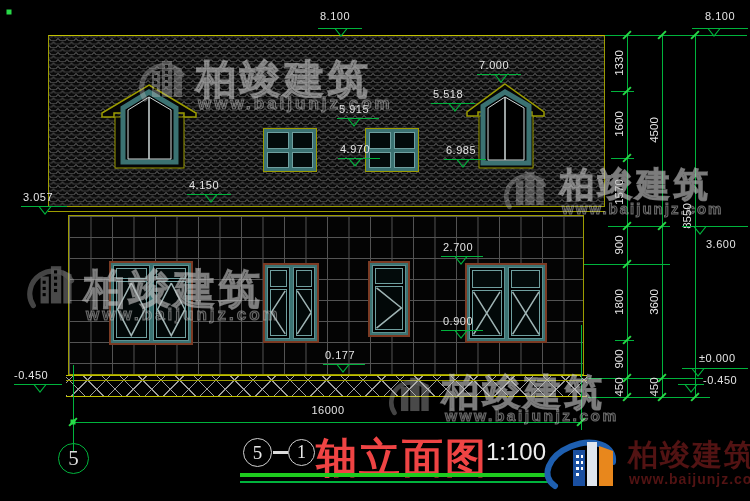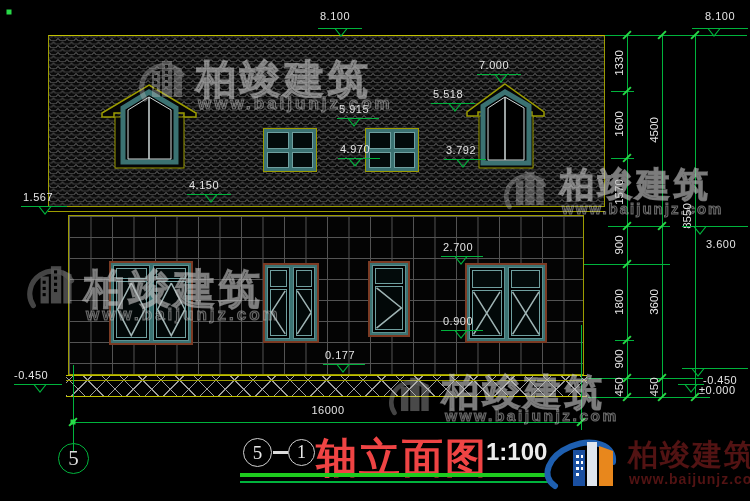--- a/index.html
+++ b/index.html
@@ -58,21 +58,21 @@
   .gdot { position:absolute; width:5px; height:5px; background:#28d948; transform:translate(-50%,-50%); }
   .lvl-svg { position:absolute; overflow:visible; }
   .lvl-svg path, .lvl-svg line { stroke:var(--green,#00b33c); stroke-width:1.2; fill:none; }
   
   .bubble { position:absolute; border-radius:50%; border:1.5px solid #cfcfcf; color:#e8e8e8;
             display:flex; align-items:center; justify-content:center; font-family:"Liberation Serif", serif; }
   .axis-bubble { position:absolute; left:58px; top:443px; width:31px; height:31px; border-radius:50%;
             border:1.5px solid var(--green,#00b33c); color:#dcdcdc; display:flex; align-items:center; justify-content:center;
             font-size:21px; font-family:"Liberation Serif", serif; }
   .title-text { position:absolute; left:316px; top:431px; font-size:41px; font-weight:bold; color:#ef4444; letter-spacing:2px; }
-  .scale-text { position:absolute; left:486px; top:438px; font-size:24px; font-weight:bold; color:#ececec; }
+  .scale-text { position:absolute; left:486px; top:438px; font-size:24px; font-weight:normal; color:#ececec; }
   .dash { position:absolute; left:273px; top:451px; width:15px; height:2.5px; background:#dcdcdc; }
   
   .wm-brand { position:absolute; font-weight:bold; color:rgba(130,130,130,0.20);
               -webkit-text-stroke:1.3px rgba(205,205,205,0.55); letter-spacing:4px; white-space:nowrap; }
   .wm-url { position:absolute; font-weight:bold; color:rgba(125,125,125,0.18);
             -webkit-text-stroke:1px rgba(200,200,200,0.5); white-space:nowrap; }
   .wm-glyph { position:absolute; opacity:0.45; }
   .logo-brand { position:absolute; left:628px; top:435px; font-size:30px; font-weight:bold;
                 color:var(--maroon,#521313); letter-spacing:2px; white-space:nowrap; }
   .logo-url { position:absolute; left:629px; top:471px; font-size:14px; font-weight:bold;
@@ -237,21 +237,21 @@
       <div class="gdot" style="left: 73px; top: 422px;"></div>
       <div class="gdot" style="left: 9px; top: 12px;"></div>
       <div class="ann-text" style="left: 320px; top: 10px;">8.100</div>
       <svg class="lvl-svg" width="44" height="9" style="left: 318px; top: 28px;">
         <path d="M0,0.5 H44 M17,0.5 L23,8 L29,0.5"></path>
       </svg>
       <div class="ann-text" style="left: 705px; top: 10px;">8.100</div>
       <svg class="lvl-svg" width="56" height="9" style="left: 692px; top: 28px;">
         <path d="M0,0.5 H56 M16,0.5 L22,8 L28,0.5"></path>
       </svg>
-      <div class="ann-text" style="left: 23px; top: 191px;">1.567</div>
+      <div class="ann-text" style="left: 23px; top: 191px;">3.057</div>
       <svg class="lvl-svg" width="46" height="9" style="left: 21px; top: 206px;">
         <path d="M0,0.5 H46 M18,0.5 L24,8 L30,0.5"></path>
       </svg>
       <div class="ann-text" style="left: 189px; top: 179px;">4.150</div>
       <svg class="lvl-svg" width="44" height="9" style="left: 187px; top: 194px;">
         <path d="M0,0.5 H44 M18,0.5 L24,8 L30,0.5"></path>
       </svg>
       <div class="ann-text" style="left: 479px; top: 59px; text-align: right;">7.000</div>
       <svg class="lvl-svg" width="44" height="9" style="left: 477px; top: 74px;">
         <path d="M0,0.5 H44 M18,0.5 L24,8 L30,0.5"></path>
@@ -261,21 +261,21 @@
         <path d="M0,0.5 H44 M18,0.5 L24,8 L30,0.5"></path>
       </svg>
       <div class="ann-text" style="left: 339px; top: 103px;">5.915</div>
       <svg class="lvl-svg" width="42" height="9" style="left: 337px; top: 118px;">
         <path d="M0,0.5 H42 M11,0.5 L17,8 L23,0.5"></path>
       </svg>
       <div class="ann-text" style="left: 340px; top: 143px;">4.970</div>
       <svg class="lvl-svg" width="42" height="9" style="left: 338px; top: 158px;">
         <path d="M0,0.5 H42 M11,0.5 L17,8 L23,0.5"></path>
       </svg>
-      <div class="ann-text" style="left: 446px; top: 144px;">3.792</div>
+      <div class="ann-text" style="left: 446px; top: 144px;">6.985</div>
       <svg class="lvl-svg" width="42" height="9" style="left: 444px; top: 159px;">
         <path d="M0,0.5 H42 M13,0.5 L19,8 L25,0.5"></path>
       </svg>
       <div class="ann-text" style="left: 443px; top: 241px; text-align: center;">2.700</div>
       <svg class="lvl-svg" width="42" height="9" style="left: 441px; top: 256px;">
         <path d="M0,0.5 H42 M14,0.5 L20,8 L26,0.5"></path>
       </svg>
       <div class="ann-text" style="left: 443px; top: 315px;">0.900</div>
       <svg class="lvl-svg" width="42" height="9" style="left: 441px; top: 330px;">
         <path d="M0,0.5 H42 M14,0.5 L20,8 L26,0.5"></path>
@@ -285,21 +285,21 @@
         <path d="M0,0.5 H42 M14,0.5 L20,8 L26,0.5"></path>
       </svg>
       <div class="ann-text" style="left: 14px; top: 369px;">-0.450</div>
       <svg class="lvl-svg" width="48" height="9" style="left: 14px; top: 384px;">
         <path d="M0,0.5 H48 M20,0.5 L26,8 L32,0.5"></path>
       </svg>
       <div class="ann-text" style="left: 706px; top: 238px;">3.600</div>
       <svg class="lvl-svg" width="66" height="9" style="left: 682px; top: 226px;">
         <path d="M0,0.5 H66 M12,0.5 L18,8 L24,0.5"></path>
       </svg>
-      <div class="ann-text" style="left: 699px; top: 352px; margin-top: 32px;">±0.000</div>
+      <div class="ann-text" style="left: 699px; top: 352px;">±0.000</div>
       <svg class="lvl-svg" width="66" height="9" style="left: 682px; top: 368px;">
         <path d="M0,0.5 H66 M10,0.5 L16,8 L22,0.5"></path>
       </svg>
       <div class="ann-text" style="left: 703px; top: 374px;">-0.450</div>
       <svg class="lvl-svg" width="26" height="9" style="left: 678px; top: 384px;">
         <path d="M0,0.5 H26 M7,0.5 L13,8 L19,0.5"></path>
       </svg>
     </div>
 
   <div class="axis-bubble">

